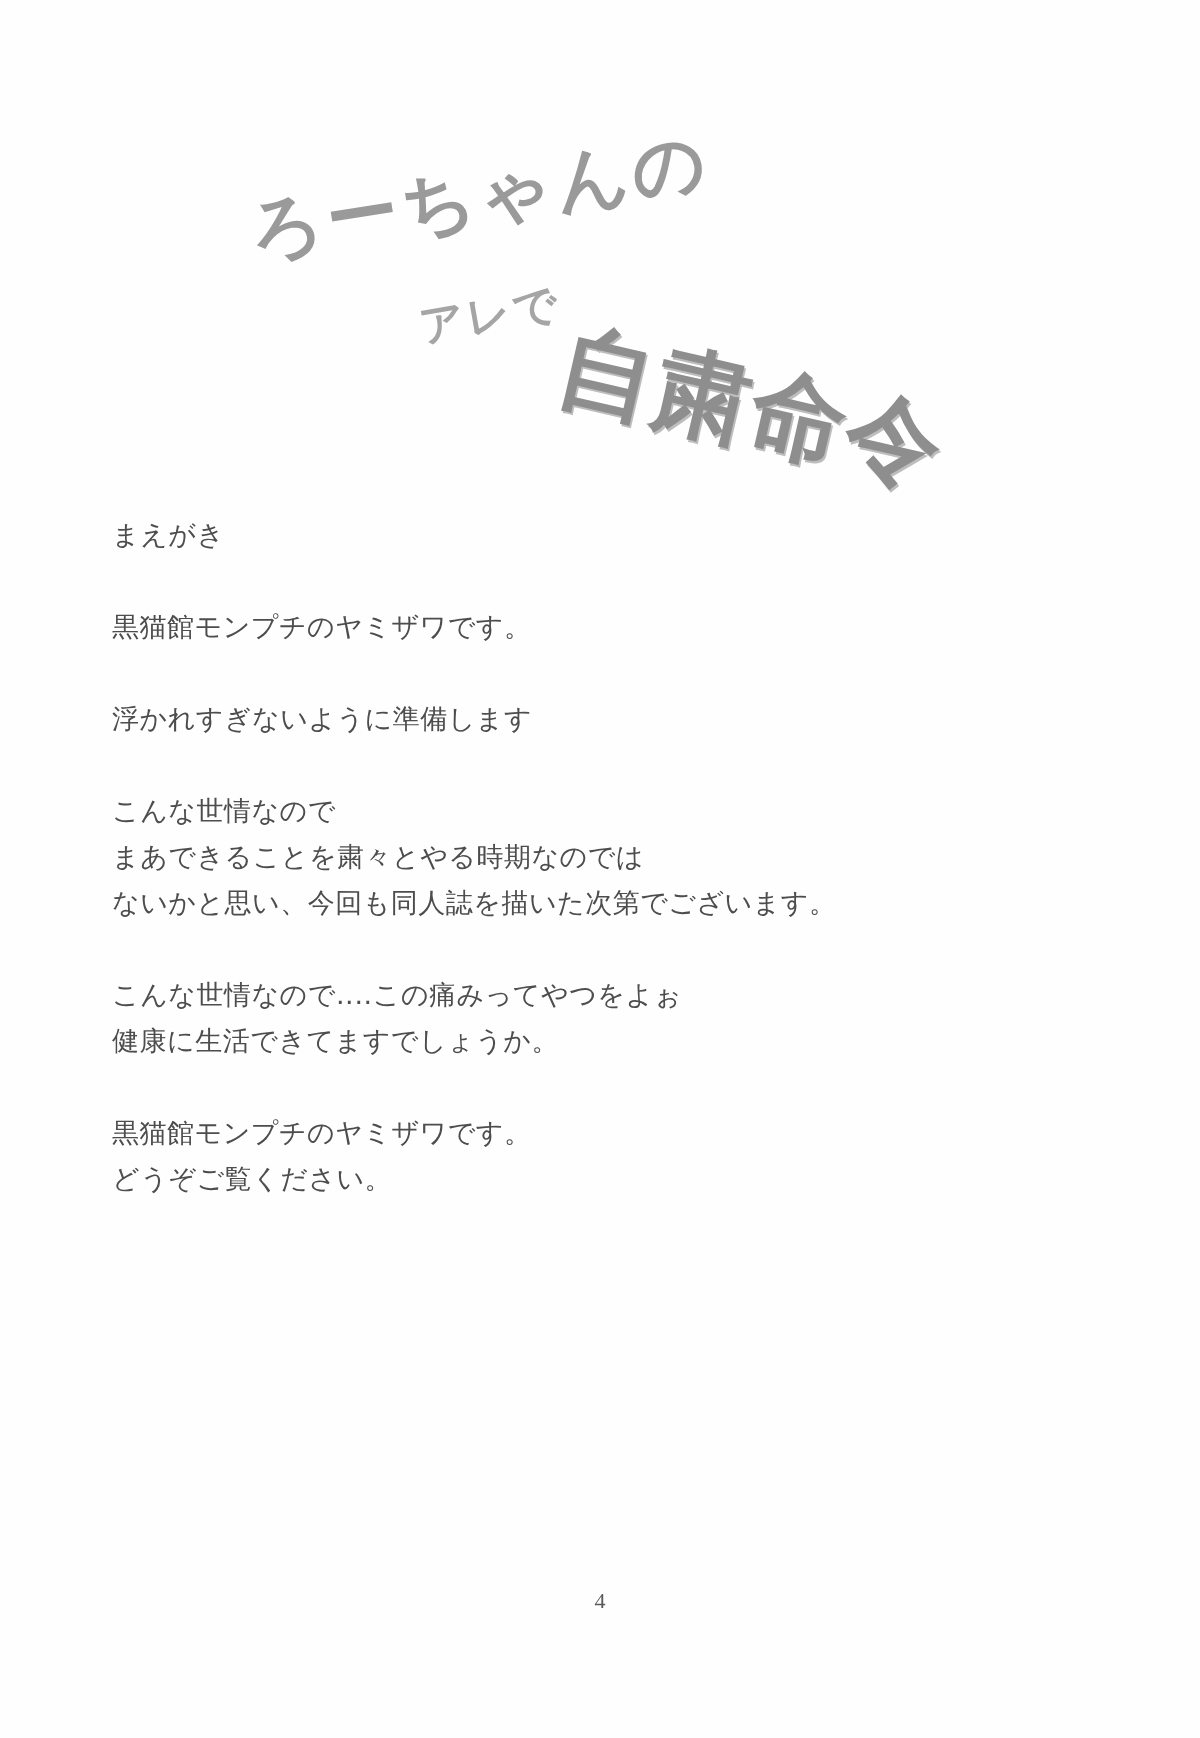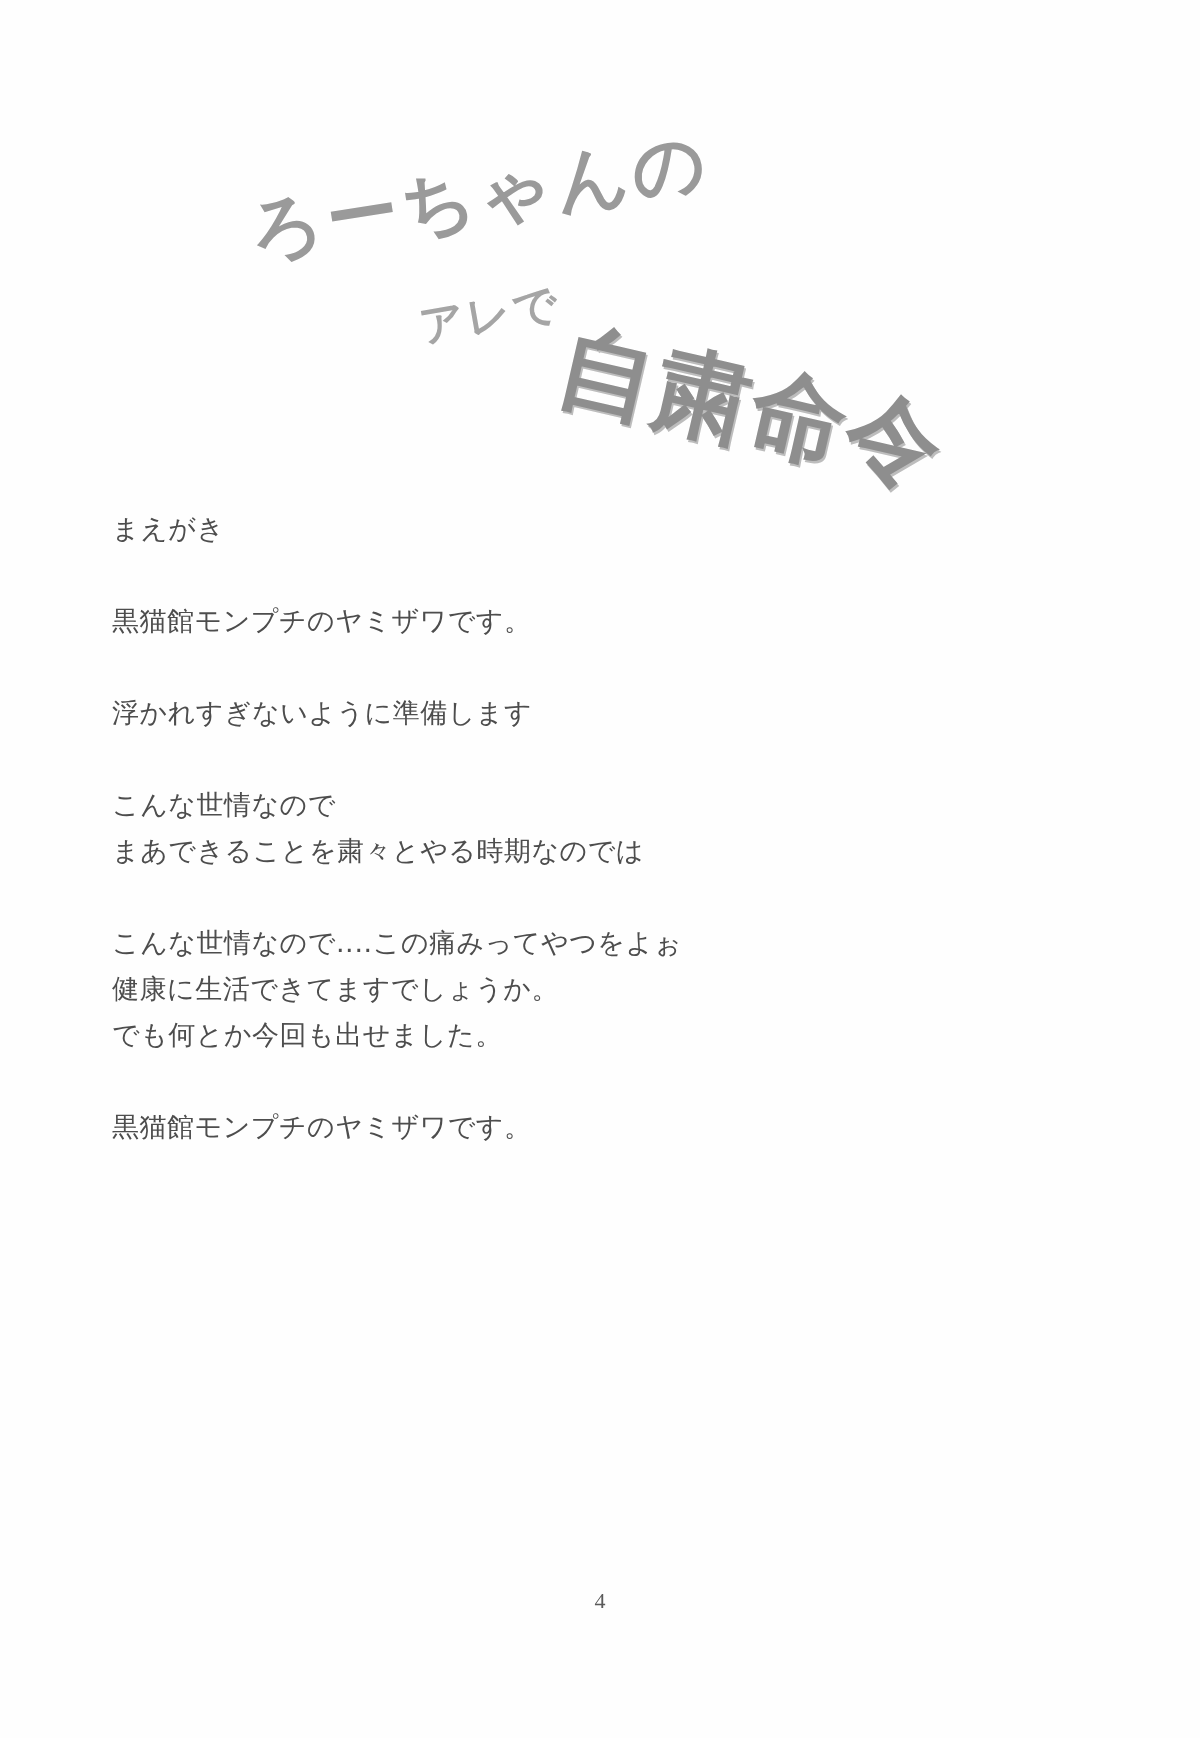--- a/index.html
+++ b/index.html
@@ -78,21 +78,21 @@
 
   
   .body-text {
     position: absolute;
     left: 112px;
     top: 500px;
     width: 960px;
   }
 
   .para {
-    margin: 6px 0 46px 0;
+    margin: 12px 0 46px 0;
   }
 
   .para:last-child {
     margin-bottom: 0;
   }
 
   .line {
     font-size: 27px;
     line-height: 46px;
     color: #4d4d4d;
@@ -134,29 +134,30 @@
       <div class="line">黒猫館モンプチのヤミザワです。</div>
     </div>
 
     <div class="para">
       <div class="line">浮かれすぎないように準備します</div>
     </div>
 
     <div class="para">
       <div class="line">こんな世情なので</div>
       <div class="line">まあできることを粛々とやる時期なのでは</div>
+      <div class="line">ないかと思い、今回も同人誌を描いた次第でございます。</div>
     </div>
 
     <div class="para">
       <div class="line">こんな世情なので‥‥この痛みってやつをよぉ</div>
       <div class="line">健康に生活できてますでしょうか。</div>
-      <div class="line">でも何とか今回も出せました。</div>
     </div>
 
     <div class="para">
       <div class="line">黒猫館モンプチのヤミザワです。</div>
+      <div class="line">どうぞご覧ください。</div>
     </div>
 
   </div>
 
   <div class="page-number">4</div>
 
 </div>
 
 </body></html>

